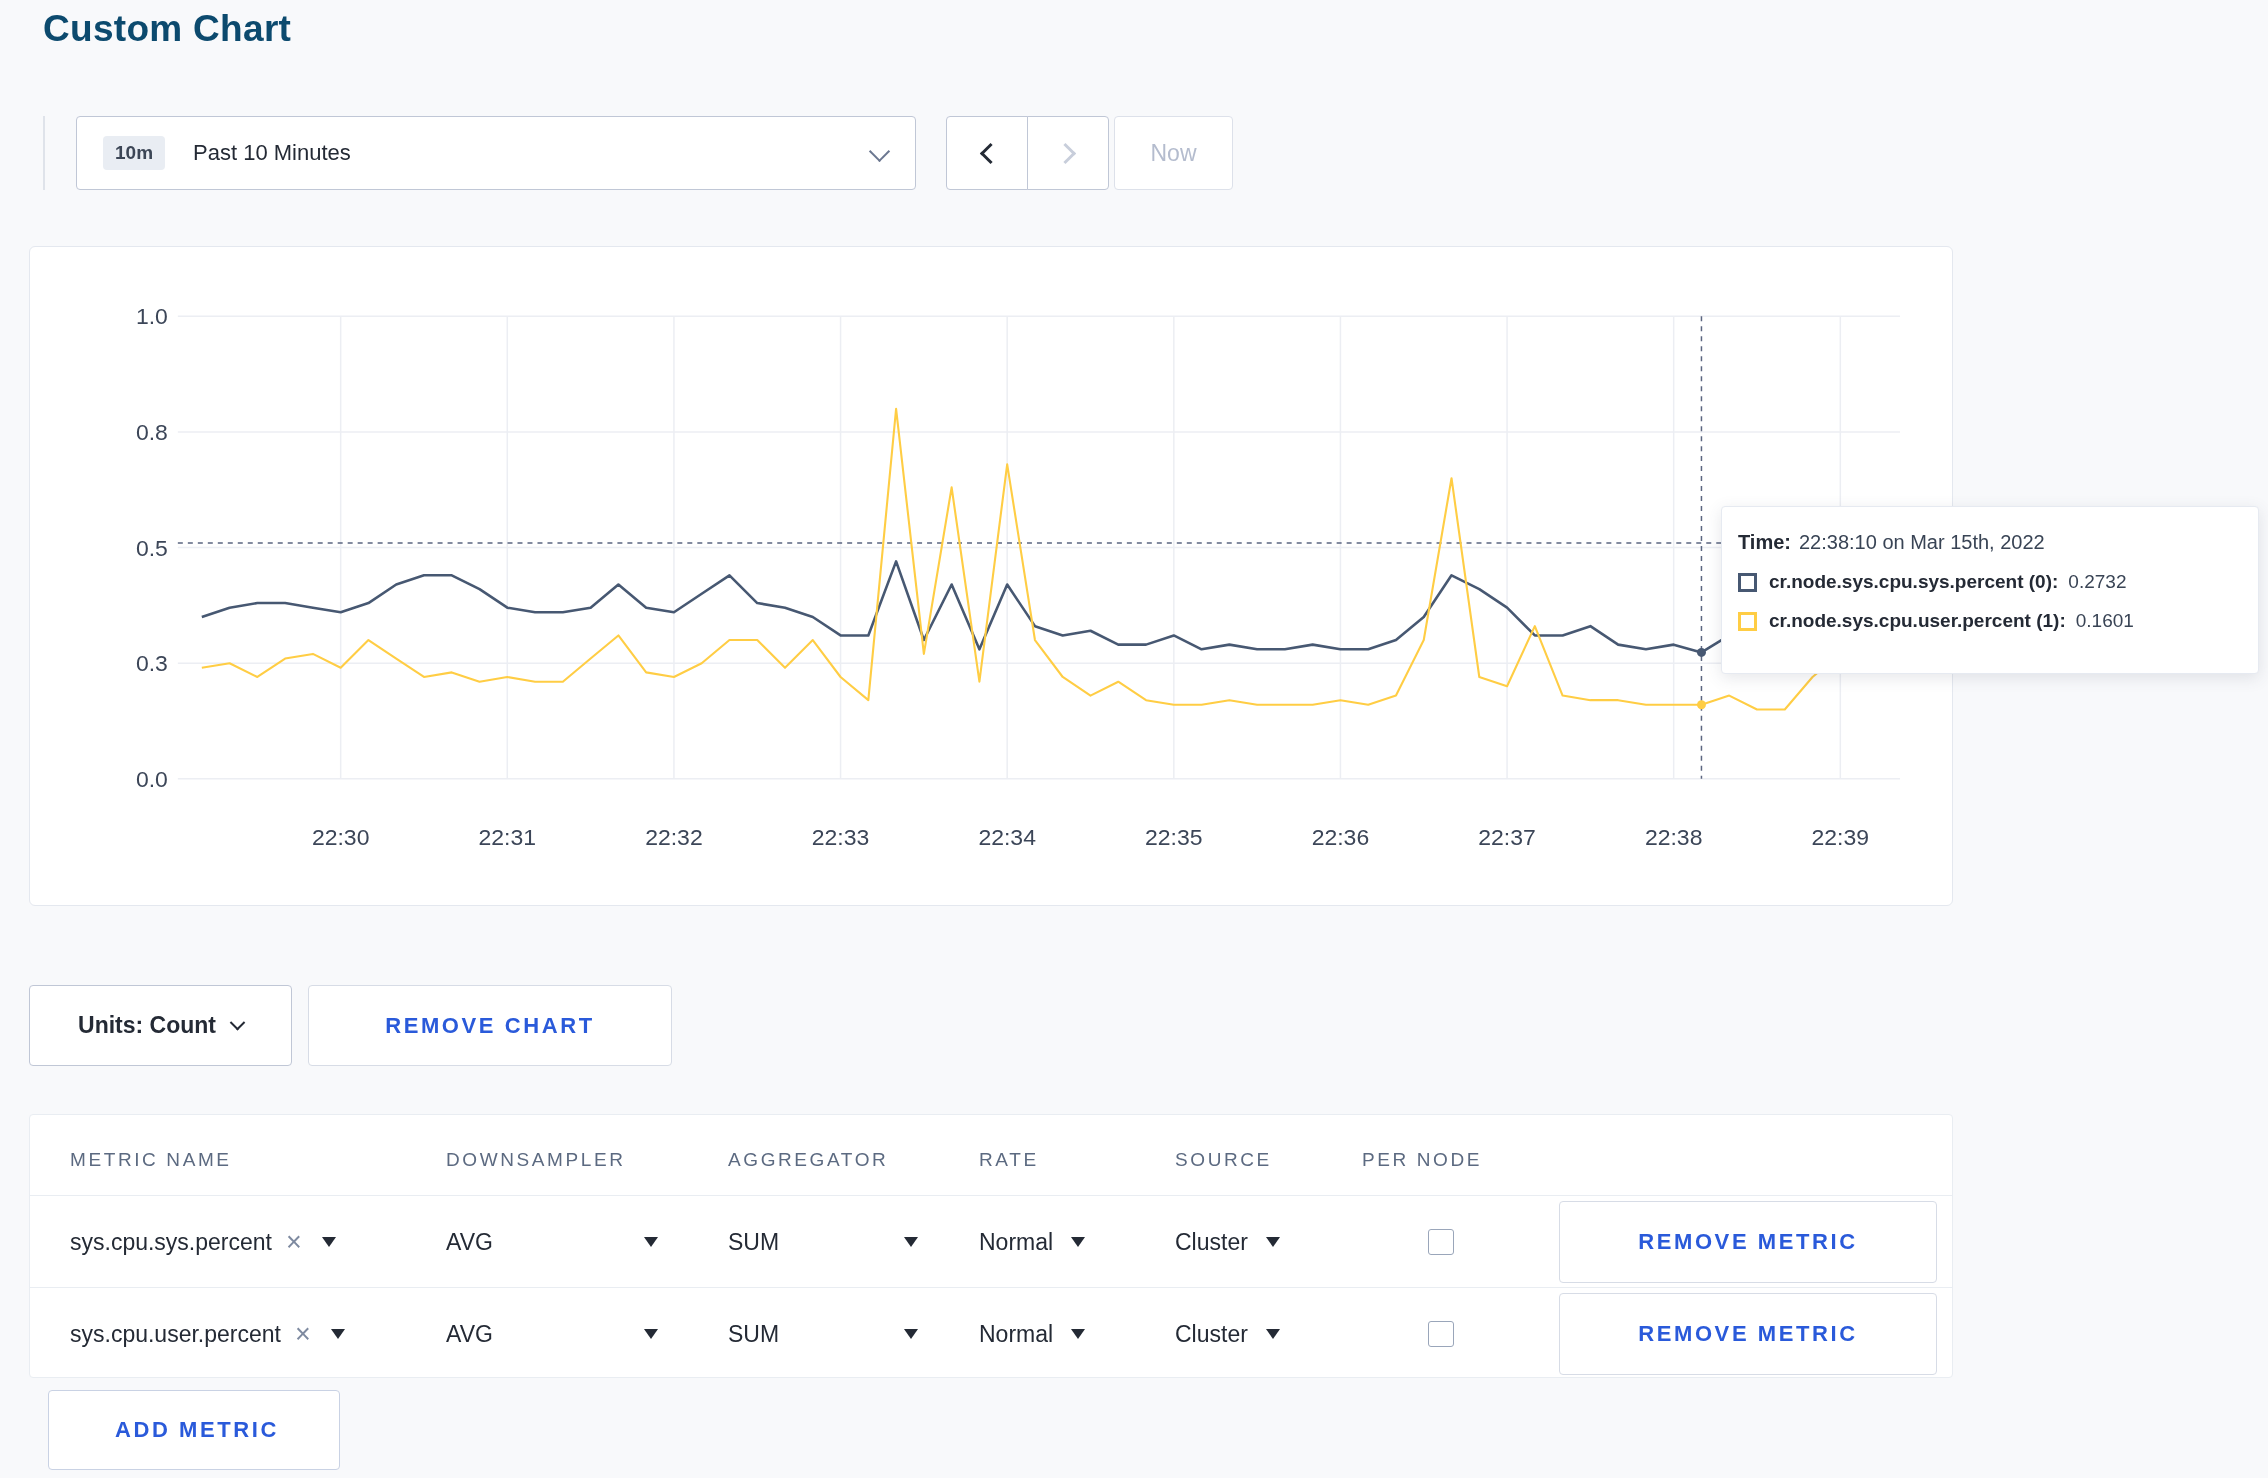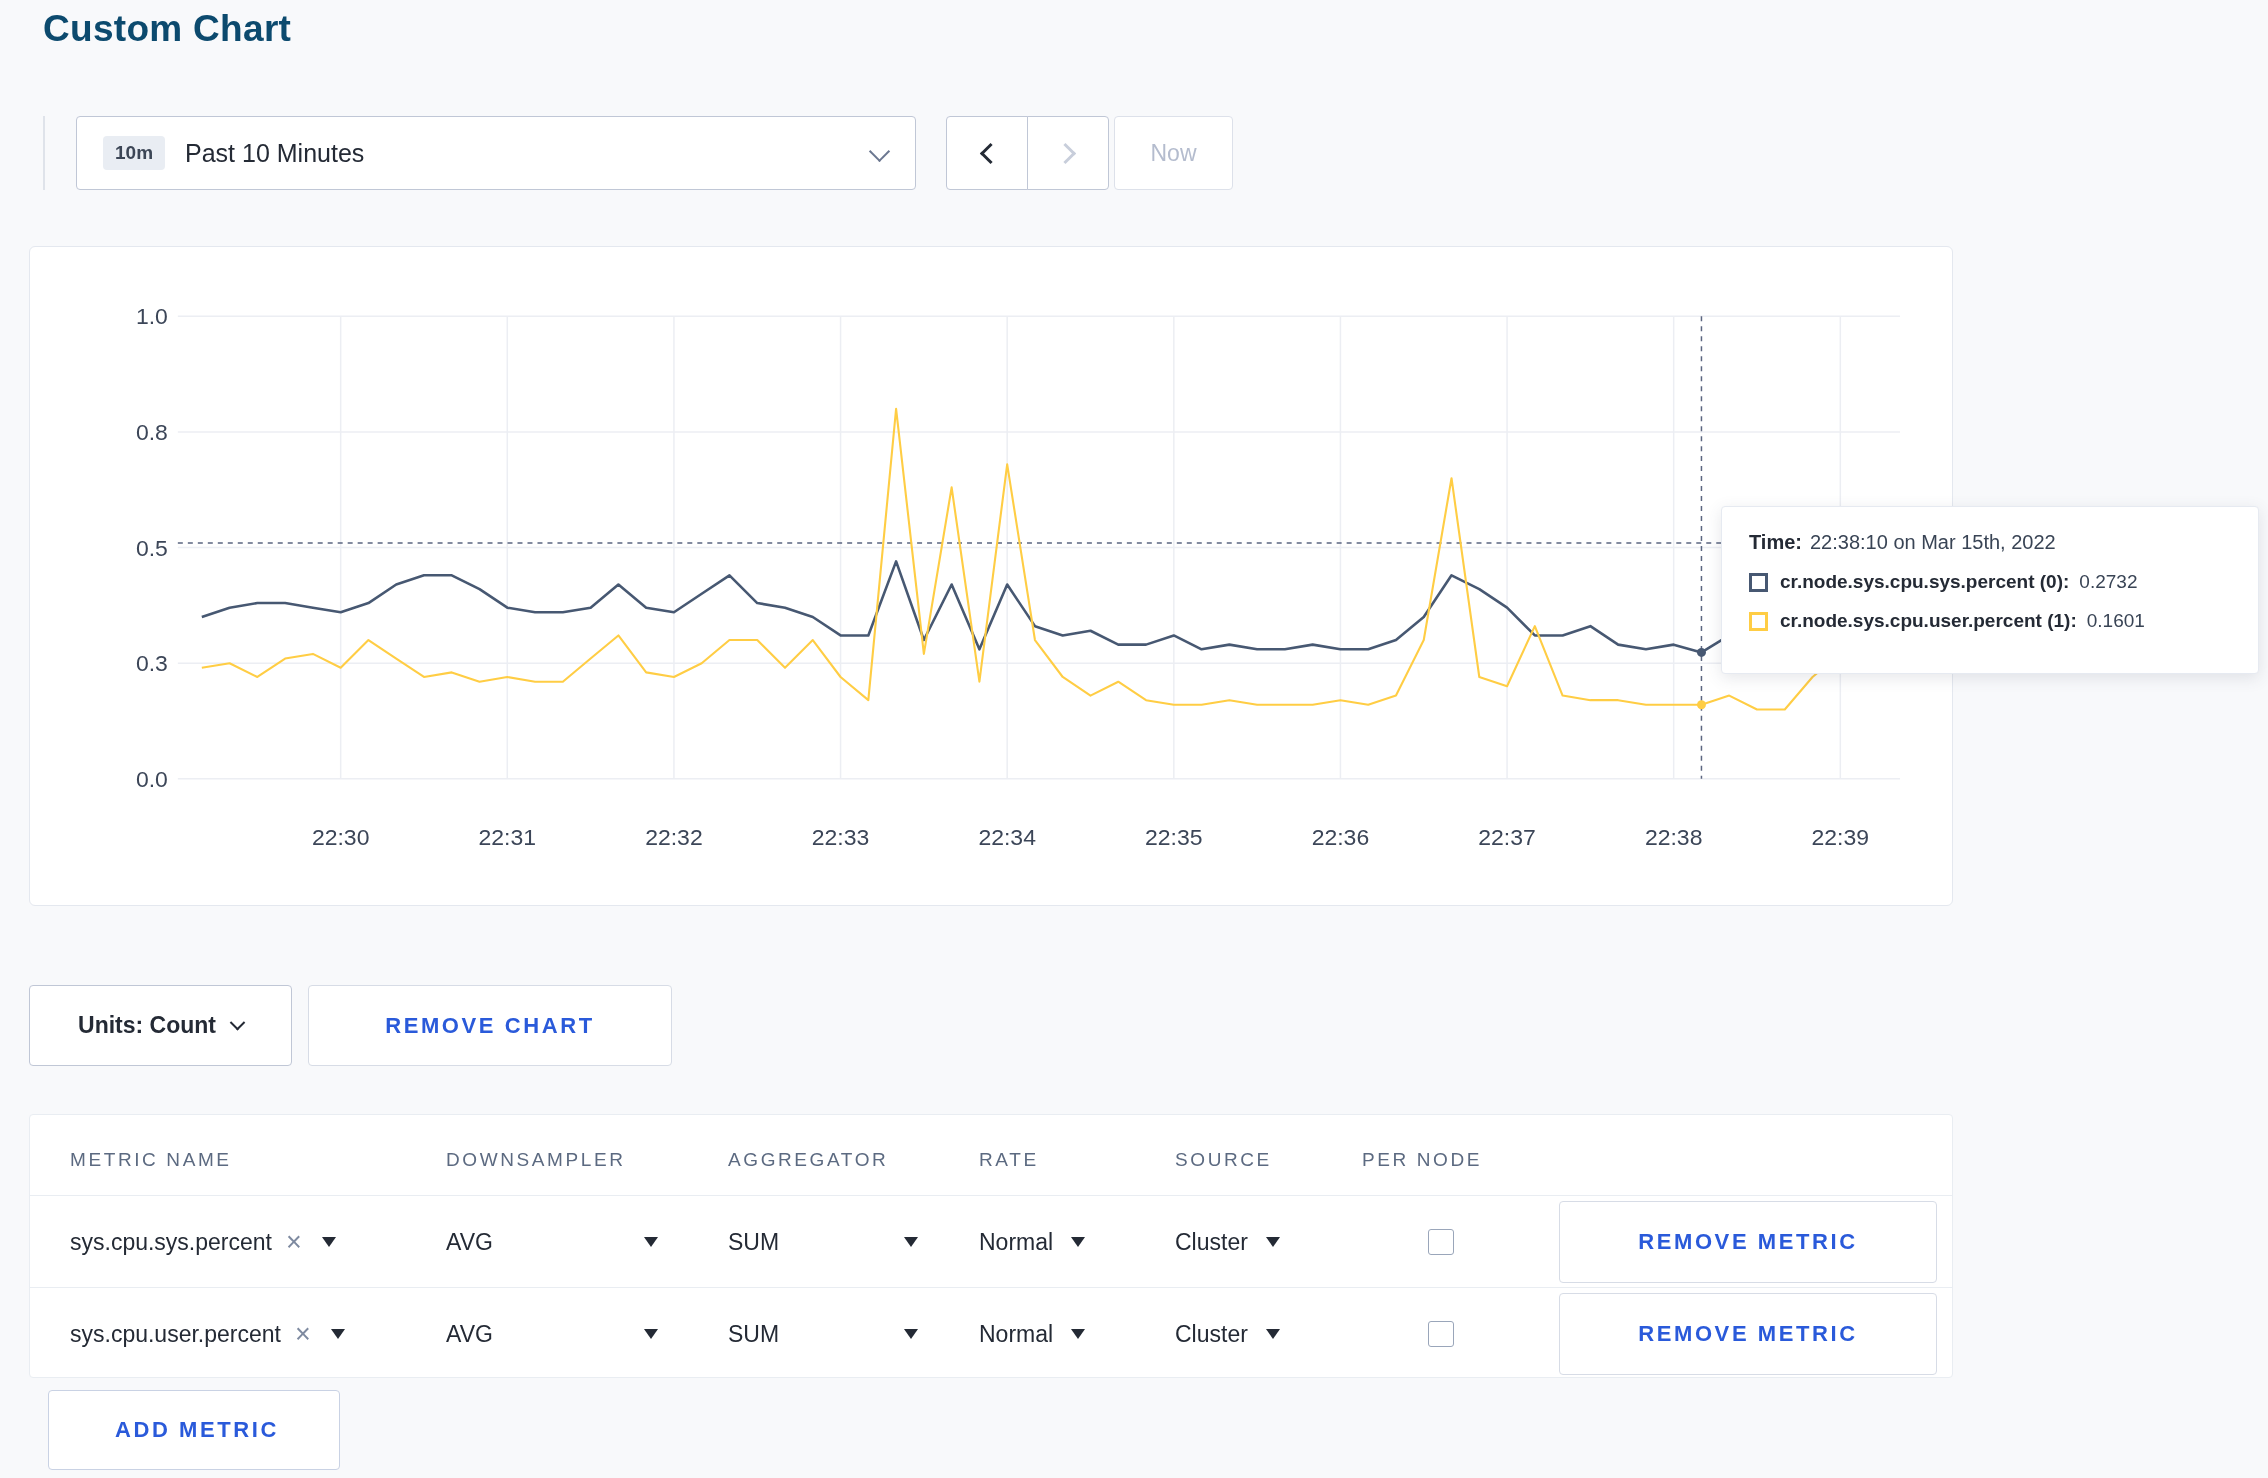--- a/index.html
+++ b/index.html
@@ -5,40 +5,40 @@
   html,body{margin:0;padding:0;background:#f8f9fb;font-family:"Liberation Sans",sans-serif;color:#242a35;}
   .page{position:relative;width:2268px;height:1478px;overflow:hidden;background:#f8f9fb;}
   .abs{position:absolute;box-sizing:border-box;}
 
   .page-title{left:43px;top:8px;font-size:37px;font-weight:600;color:#0c4a6e;letter-spacing:.3px;}
 
   
   .toolbar-divider{left:43px;top:116px;width:2px;height:74px;background:#dfe3ea;}
   .range-select{left:76px;top:116px;width:840px;height:74px;background:#fff;border:1px solid #c0c7d6;border-radius:4px;display:flex;align-items:center;padding:0 26px;cursor:pointer;}
   .range-badge{background:#e9edf3;border-radius:4px;font-size:19px;font-weight:700;color:#3c4656;padding:6px 12px;}
-  .range-label{font-size:25px;color:#242a35;margin-left:20px;}
+  .range-label{font-size:22px;color:#242a35;margin-left:28px;}
   .chev{display:inline-block;box-sizing:border-box;}
   .chev-down-thin{position:absolute;right:28px;top:27px;width:15px;height:15px;border-right:2px solid #6b7790;border-bottom:2px solid #6b7790;transform:rotate(45deg);}
   .pager{left:946px;top:116px;display:flex;}
   .pager-btn{width:82px;height:74px;background:#fff;border:1px solid #c0c7d6;display:flex;align-items:center;justify-content:center;cursor:pointer;padding:0;}
   .pager-prev{border-radius:4px 0 0 4px;}
   .pager-next{border-radius:0 4px 4px 0;margin-left:-1px;}
   .chev-left{width:15px;height:15px;border-left:3px solid #242a35;border-bottom:3px solid #242a35;transform:rotate(45deg);margin-left:6px;}
   .chev-right{width:15px;height:15px;border-right:3px solid #c8cedb;border-top:3px solid #c8cedb;transform:rotate(45deg);margin-right:6px;}
   .now-btn{left:1114px;top:116px;width:119px;height:74px;background:#fff;border:1px solid #dde1ea;border-radius:4px;font-size:23px;color:#b4bcce;font-family:inherit;cursor:default;}
   .blue-btn{display:flex;align-items:center;justify-content:center;background:#fff;border:1px solid #c9d2e4;border-radius:4px;color:var(--accent,#2a5ada);font-weight:600;letter-spacing:2.6px;font-size:22px;font-family:inherit;cursor:pointer;}
   .add-chart{left:1300px;top:116px;width:294px;height:76px;}
 
   
   .chart-card{left:29px;top:246px;width:1924px;height:660px;background:#fff;border:1px solid #e4e8ef;border-radius:6px;}
   #chart-canvas{position:absolute;inset:0;}
   #chart-canvas text{font-family:"Liberation Sans",sans-serif;}
 
   
-  .chart-tooltip{left:1721px;top:506px;width:538px;height:168px;background:#fff;border:1px solid #e6eaf1;border-radius:4px;box-shadow:0 4px 16px rgba(60,70,95,.13);padding:24px 27px;z-index:5;}
+  .chart-tooltip{left:1721px;top:506px;width:538px;height:168px;background:#fff;border:1px solid #e6eaf1;border-radius:4px;box-shadow:0 4px 16px rgba(60,70,95,.13);padding:24px 16px;z-index:5;}
   .tt-time{font-size:20px;}
   .tt-label{font-weight:700;color:#242a35;}
   .tt-value{color:#394455;margin-left:8px;}
   .tt-row{display:flex;align-items:center;margin-top:17px;font-size:19px;}
   .tooltip-swatch{width:13px;height:13px;border:3px solid #475872;background:#fff;display:inline-block;margin-right:12px;flex:none;}
   .tt-metric{font-weight:700;color:#242a35;}
   .tt-val{margin-left:10px;color:#394455;}
 
   
   .units-btn{left:29px;top:985px;width:263px;height:81px;background:#fff;border:1px solid #c0c7d6;border-radius:4px;display:flex;align-items:center;justify-content:center;cursor:pointer;}

